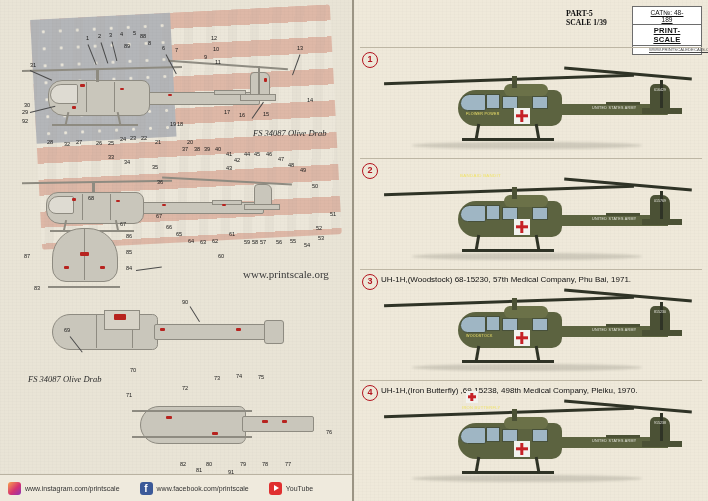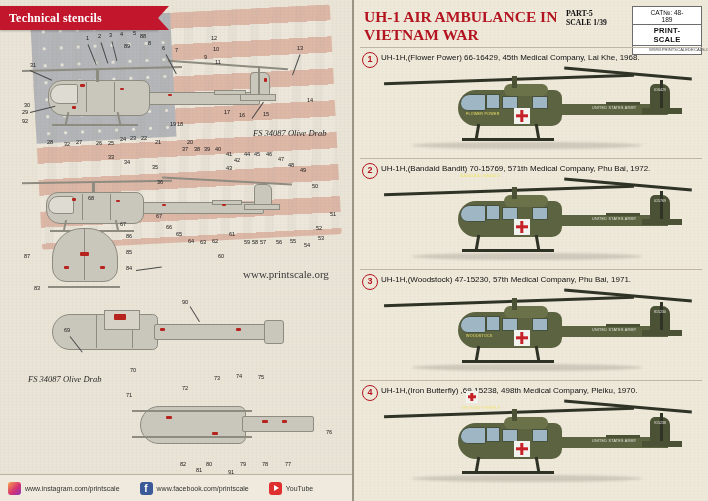--- a/index.html
+++ b/index.html
@@ -118,21 +118,21 @@
     font-size:8px;font-weight:bold;color:#111;text-align:left;
     font-family:"Liberation Serif", serif;
   }
   #part2 .l2{font-weight:bold;font-size:7.6px;}
   #catbox{
     position:absolute;right:6px;top:6px;width:68px;
     border:1px solid #6d6d6d;background:#fff;
     font-size:6.6px;color:#111;text-align:center;
     padding:1px 0 1px 0;
   }
-  #catbox .row{padding:1px 16px;}
+  #catbox .row{padding:1px 16px;text-decoration:underline;}
   #catbox .div{height:1px;background:#6d6d6d;}
   #catbox .logo{font-weight:bold;font-size:7.6px;letter-spacing:.3px;}
   #catbox .tiny{font-size:4.2px;color:#444;letter-spacing:0;}
 
   .variant{position:absolute;left:0;width:354px;}
   .vhead{position:relative;height:16px;}
   .vnum{
     position:absolute;left:8px;top:0;width:14px;height:14px;border-radius:50%;
     border:1.2px solid #b3141f;color:#b3141f;font-size:9px;font-weight:bold;
     text-align:center;line-height:13px;
@@ -167,23 +167,20 @@
   <div id="left" class="page">
 
     <div class="flag">
       <div class="stripes"></div>
       <div class="canton"></div>
       <div class="stars"></div>
       <div class="wave"></div>
     </div>
     <div class="grain"></div>
 
-    <div id="title-banner">
-      <span class="txt">Technical stencils</span>
-    </div>
 
     <div class="heli-grey" style="left:18px;top:58px;width:300px;height:80px;">
 
       <div class="gbody" style="left:120px;top:34px;width:120px;height:11px;border-radius:2px;"></div>
 
       <div class="gbody" style="left:30px;top:22px;width:100px;height:34px;border-radius:14px 8px 10px 16px;"></div>
 
       <div class="gbody" style="left:32px;top:26px;width:26px;height:18px;border-radius:12px 2px 2px 10px;background:#dedbd2;"></div>
 
       <div class="gline" style="left:68px;top:24px;width:1px;height:30px;"></div>
@@ -385,44 +382,39 @@
       <div class="soc">
         <span class="ic yt"></span>
         <span class="lbl">YouTube</span>
       </div>
     </div>
   </div>
 
   <div id="right" class="page">
     <div class="grain"></div>
 
-    <div id="rtitle">
-      <div>UH-1 AIR AMBULANCE IN</div>
-      <div>VIETNAM WAR</div>
-    </div>
 
     <div id="part2">
       <div>PART-5</div>
       <div class="l2">SCALE 1/39</div>
     </div>
 
     <div id="catbox">
       <div class="row">CAT№: 48-189</div>
       <div class="div"></div>
       <div class="row logo">PRINT-SCALE</div>
       <div class="div"></div>
       <div class="row tiny">WWW.PRINTSCALEDECALS.COM</div>
     </div>
 
     <div class="hr" style="top:47px;"></div>
 
     <div class="variant" style="top:52px;height:102px;">
       <div class="vhead">
         <div class="vnum">1</div>
-        <div class="vtxt">UH-1H,(Flower Power)  66-16429, 45th Medical Company, Lai Khe, 1968.</div>
       </div>
       <div class="huey" style="top:16px;">
         <div class="shadow" style="left:58px;top:74px;width:230px;height:7px;"></div>
 
         <div class="blade" style="left:30px;top:10px;width:250px;height:3px;transform:rotate(-2deg);"></div>
         <div class="blade" style="left:210px;top:4px;width:128px;height:3px;transform:rotate(5deg);"></div>
 
         <div class="hull" style="left:196px;top:36px;width:118px;height:11px;border-radius:1px;"></div>
 
         <div class="hull dark" style="left:296px;top:16px;width:20px;height:26px;border-radius:5px 8px 0 0;"></div>
@@ -452,21 +444,20 @@
 
         <div class="stencil" style="left:238px;top:38px;">UNITED STATES ARMY</div>
         <div class="tailnum" style="left:300px;top:20px;">616429</div>
       </div>
     </div>
     <div class="hr" style="top:158px;"></div>
 
     <div class="variant" style="top:163px;height:102px;">
       <div class="vhead">
         <div class="vnum">2</div>
-        <div class="vtxt">UH-1H,(Bandaid Bandit)  70-15769, 571th Medical Company, Phu Bai, 1972.</div>
       </div>
       <div class="huey" style="top:16px;">
         <div class="shadow" style="left:58px;top:74px;width:230px;height:7px;"></div>
         <div class="blade" style="left:30px;top:10px;width:250px;height:3px;transform:rotate(-2deg);"></div>
         <div class="blade" style="left:210px;top:4px;width:128px;height:3px;transform:rotate(5deg);"></div>
         <div class="hull" style="left:196px;top:36px;width:118px;height:11px;"></div>
         <div class="hull dark" style="left:296px;top:16px;width:20px;height:26px;border-radius:5px 8px 0 0;"></div>
         <div class="blade" style="left:306px;top:12px;width:3px;height:28px;"></div>
         <div class="hull dark" style="left:288px;top:40px;width:40px;height:6px;"></div>
         <div class="hull dark" style="left:252px;top:34px;width:34px;height:3px;"></div>
@@ -484,21 +475,21 @@
         <div class="stencil" style="left:106px;top:-6px;color:#f0e36a;font-size:4.4px;">BANDAID BANDIT</div>
         <div class="stencil" style="left:238px;top:38px;">UNITED STATES ARMY</div>
         <div class="tailnum" style="left:300px;top:20px;">015769</div>
       </div>
     </div>
     <div class="hr" style="top:269px;"></div>
 
     <div class="variant" style="top:274px;height:102px;">
       <div class="vhead">
         <div class="vnum">3</div>
-        <div class="vtxt">UH-1H,(Woodstock)  47-15230, 57th Medical Company, Phu Bai, 1971.</div>
+        <div class="vtxt">UH-1H,(Woodstock)  68-15230, 57th Medical Company, Phu Bai, 1971.</div>
       </div>
       <div class="huey" style="top:16px;">
         <div class="shadow" style="left:58px;top:74px;width:230px;height:7px;"></div>
         <div class="blade" style="left:30px;top:10px;width:250px;height:3px;transform:rotate(-2deg);"></div>
         <div class="blade" style="left:210px;top:4px;width:128px;height:3px;transform:rotate(5deg);"></div>
         <div class="hull" style="left:196px;top:36px;width:118px;height:11px;"></div>
         <div class="hull dark" style="left:296px;top:16px;width:20px;height:26px;border-radius:5px 8px 0 0;"></div>
         <div class="blade" style="left:306px;top:12px;width:3px;height:28px;"></div>
         <div class="hull dark" style="left:288px;top:40px;width:40px;height:6px;"></div>
         <div class="hull dark" style="left:252px;top:34px;width:34px;height:3px;"></div>

